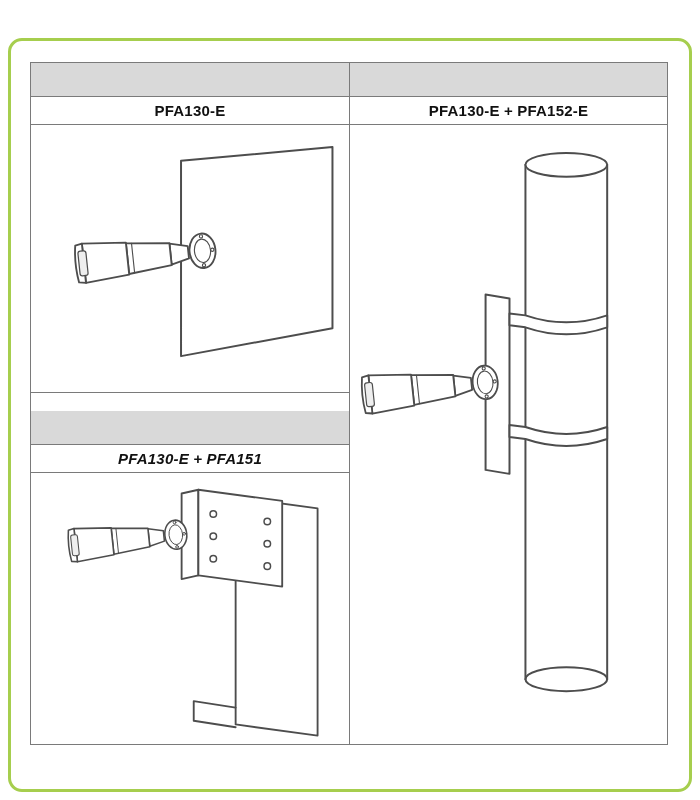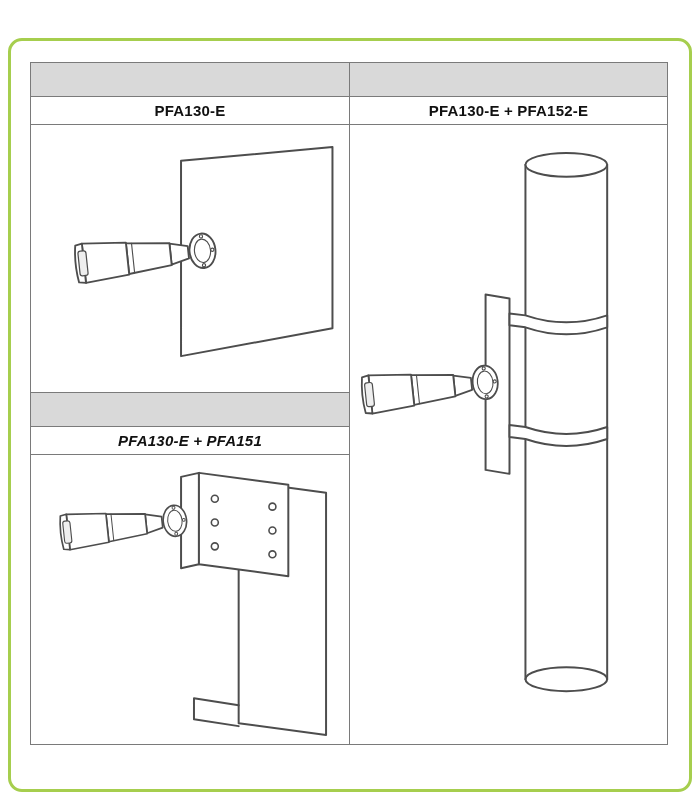--- a/index.html
+++ b/index.html
@@ -8,21 +8,21 @@
     font-family:"Liberation Sans", sans-serif;overflow:hidden;margin:0 auto;
   }
   .green-frame{
     position:absolute;left:8px;right:8px;top:38px;bottom:8px;
     border:3px solid #a6ce4e;border-radius:14px;pointer-events:none;
   }
   .diagram-table{
     position:absolute;left:30px;top:62px;width:638px;height:683px;
     border:1px solid #7a7a7a;display:flex;background:#ffffff;box-sizing:border-box;
   }
-  .col{display:flex;flex-direction:column;box-sizing:border-box;}
+  .col{display:flex;flex-direction:column;box-sizing:border-box;gap:18px;}
   .col.left{width:319px;border-right:1px solid #7a7a7a;}
   .col.right{flex:1;}
   .panel{display:flex;flex-direction:column;box-sizing:border-box;min-height:0;}
   .panel.p1{height:330px;border-bottom:1px solid #7a7a7a;}
   .panel.p3{flex:1;font-style:italic;}
   .panel.p2{height:100%;justify-content:flex-end;}
   .bar{height:33px;background:#d9d9d9;border-bottom:1px solid #7a7a7a;flex:0 0 auto;}
   .title{
     height:27px;flex:0 0 auto;border-bottom:1px solid #7a7a7a;
     display:flex;align-items:center;justify-content:center;

